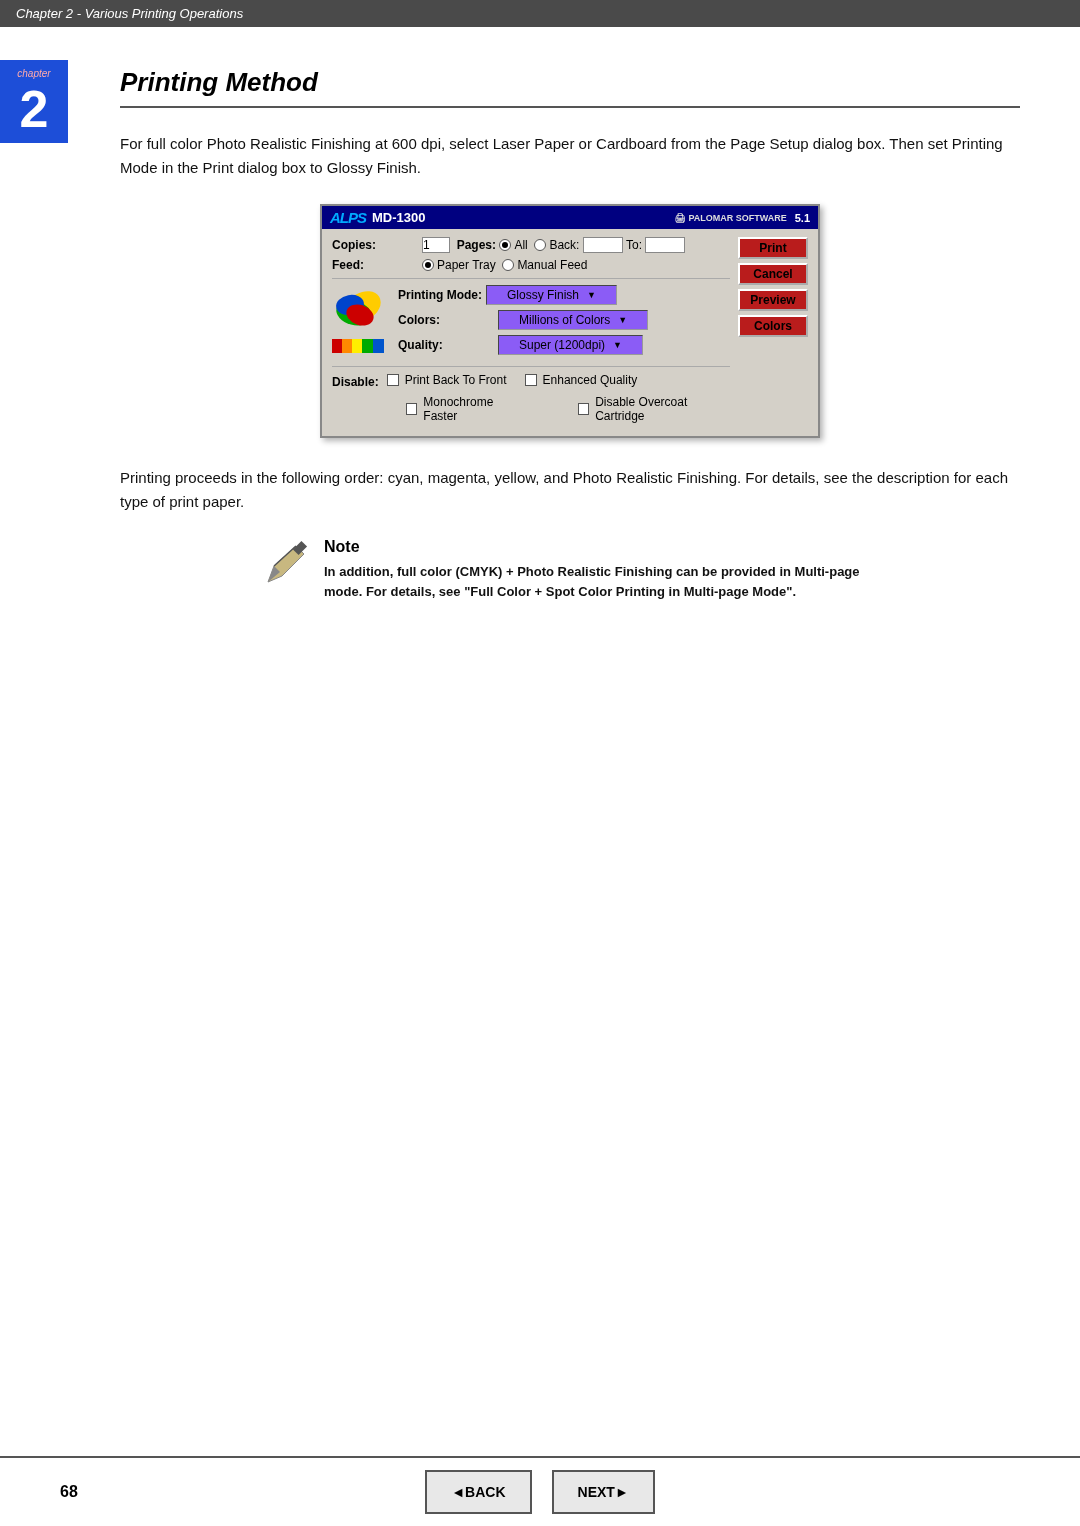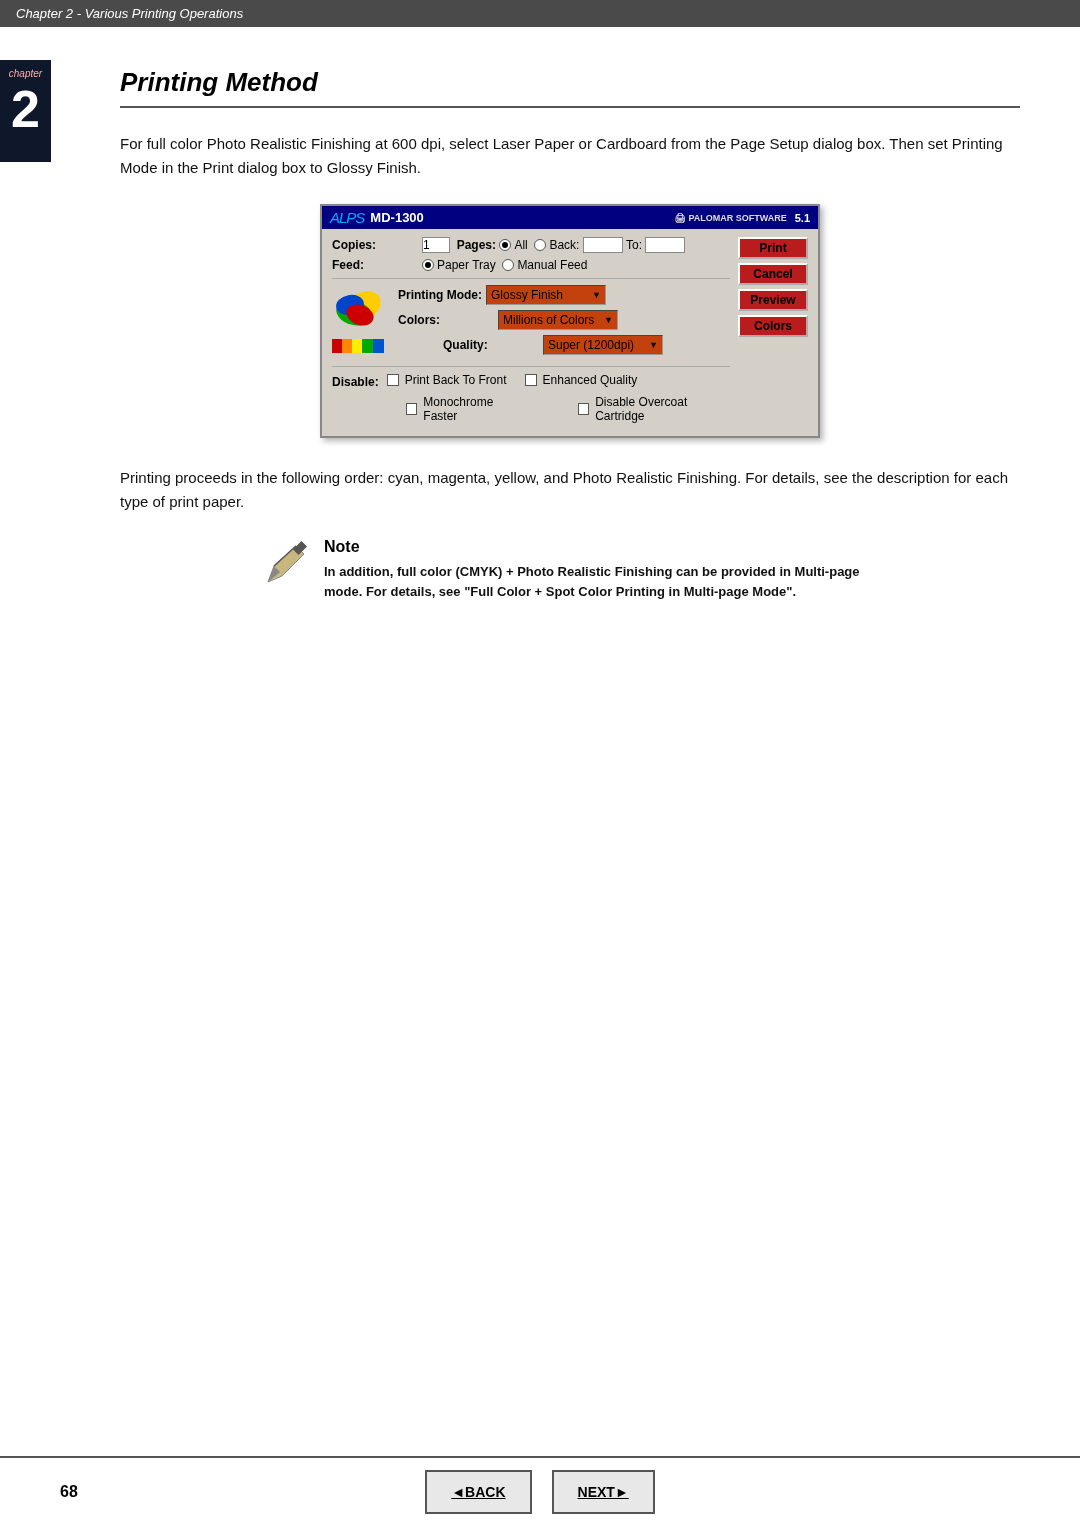--- a/index.html
+++ b/index.html
@@ -19,25 +19,25 @@
       font-size: 13px;
       padding: 6px 16px;
       font-style: italic;
     }
 
     
     .chapter-tab {
       position: absolute;
       left: 0;
       top: 60px;
-      width: 51px;
-      background: #0f172a;
+      width: 68px;
+      background: #1d4ed8;
       color: #ffffff;
       text-align: center;
-      padding: 8px 4px 27px;
+      padding: 8px 4px 8px;
       z-index: 10;
     }
     .chapter-tab .chapter-label {
       font-size: 10px;
       font-style: italic;
       color: #ffaaaa;
       display: block;
       margin-bottom: 4px;
     }
     .chapter-tab .chapter-number {
@@ -147,26 +147,26 @@
     .radio-dot.selected::after {
       content: '';
       width: 6px;
       height: 6px;
       border-radius: 50%;
       background: #000;
     }
 
     .select-control {
       border: 1px inset #999;
-      background: #c2410c;
-      padding: 1px 4px;
+      background: #8b5cf6;
+      padding: 1px 20px;
       font-size: 12px;
       display: inline-flex;
       align-items: center;
-      gap: 0;
+      gap: 8px;
       min-width: 120px;
       height: 20px;
       cursor: pointer;
     }
     .select-arrow {
       margin-left: auto;
       font-size: 9px;
     }
 
     .dialog-separator {
@@ -235,21 +235,20 @@
     .bottom-bar {
       position: absolute;
       bottom: 0;
       left: 0;
       right: 0;
       border-top: 2px solid #555;
       background: #fff;
       display: flex;
       align-items: center;
       padding: 12px 0;
-      text-decoration: underline;
     }
     .page-number {
       position: absolute;
       left: 60px;
       font-size: 16px;
       font-weight: bold;
     }
     .nav-buttons {
       display: flex;
       gap: 20px;
@@ -301,21 +300,21 @@
 
   <div class="page-title">Printing Method</div>
 
   <p class="body-text">For full color Photo Realistic Finishing at 600 dpi, select Laser Paper or Cardboard from the Page Setup dialog box. Then set Printing Mode in the Print dialog box to Glossy Finish.</p>
 
   <div class="dialog-wrapper">
     <div class="dialog-box">
 
       <div class="dialog-titlebar">
         <div class="dialog-titlebar-left">
-          <span style="font-weight:400;font-size:15px;color:#fff;font-style:italic;letter-spacing:-1px;"><span style="color:#00aaff;">ALPS</span></span>
+          <span style="font-weight:700;font-size:15px;color:#fff;font-style:italic;letter-spacing:-1px;"><span style="color:#00aaff;">ALPS</span></span>
           <span style="color:#fff;font-size:13px;">MD-1300</span>
         </div>
         <div style="display:flex;align-items:center;gap:8px;">
           <span style="font-size:9px;color:#ddd;text-align:right;">🖨 <span>PALOMAR SOFTWARE</span></span>
           <span style="color:#fff;font-size:11px;">5.1</span>
         </div>
       </div>
 
       <div class="dialog-body">
         <div class="dialog-left">
@@ -382,21 +381,21 @@
 
               <div class="dialog-row">
                 <span style="width:100px;font-weight:bold;font-size:12px;">Colors:</span>
                 <div class="select-control">
                   <span>Millions of Colors</span>
                   <span class="select-arrow">▼</span>
                 </div>
               </div>
 
               <div class="dialog-row">
-                <span style="width:100px;font-weight:bold;font-size:12px;margin-left:45px;">Quality:</span>
+                <span style="width:100px;font-weight:bold;font-size:12px;">Quality:</span>
                 <div class="select-control">
                   <span>Super (1200dpi)</span>
                   <span class="select-arrow">▼</span>
                 </div>
               </div>
             </div>
           </div>
 
           <hr class="dialog-separator">
 

